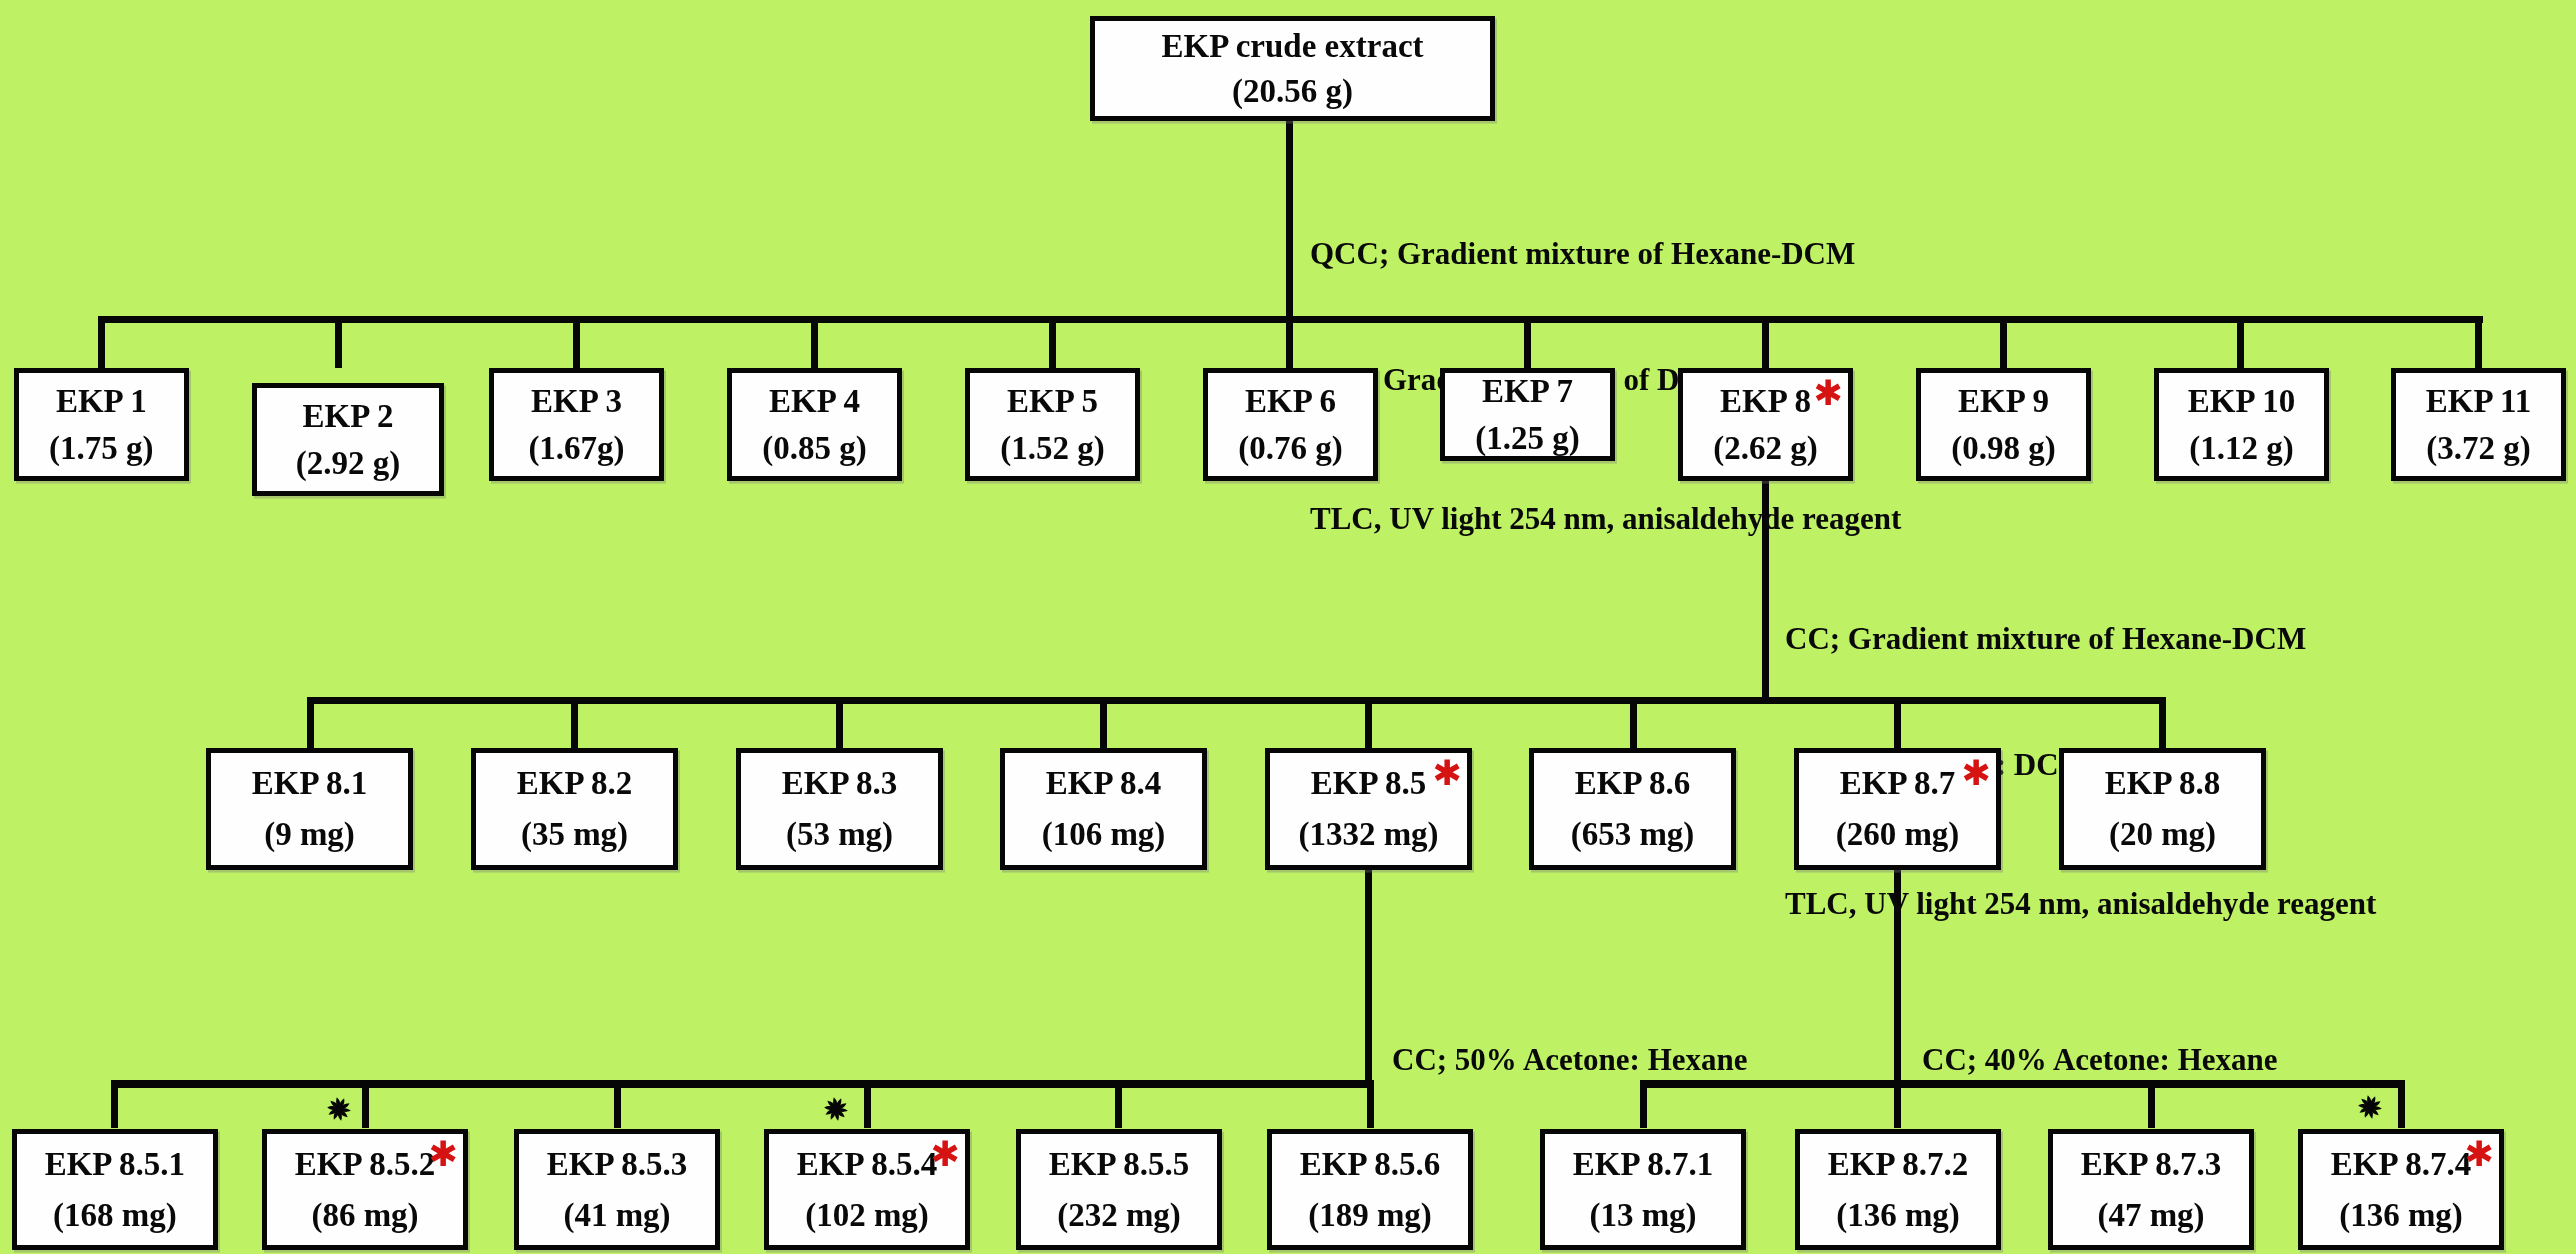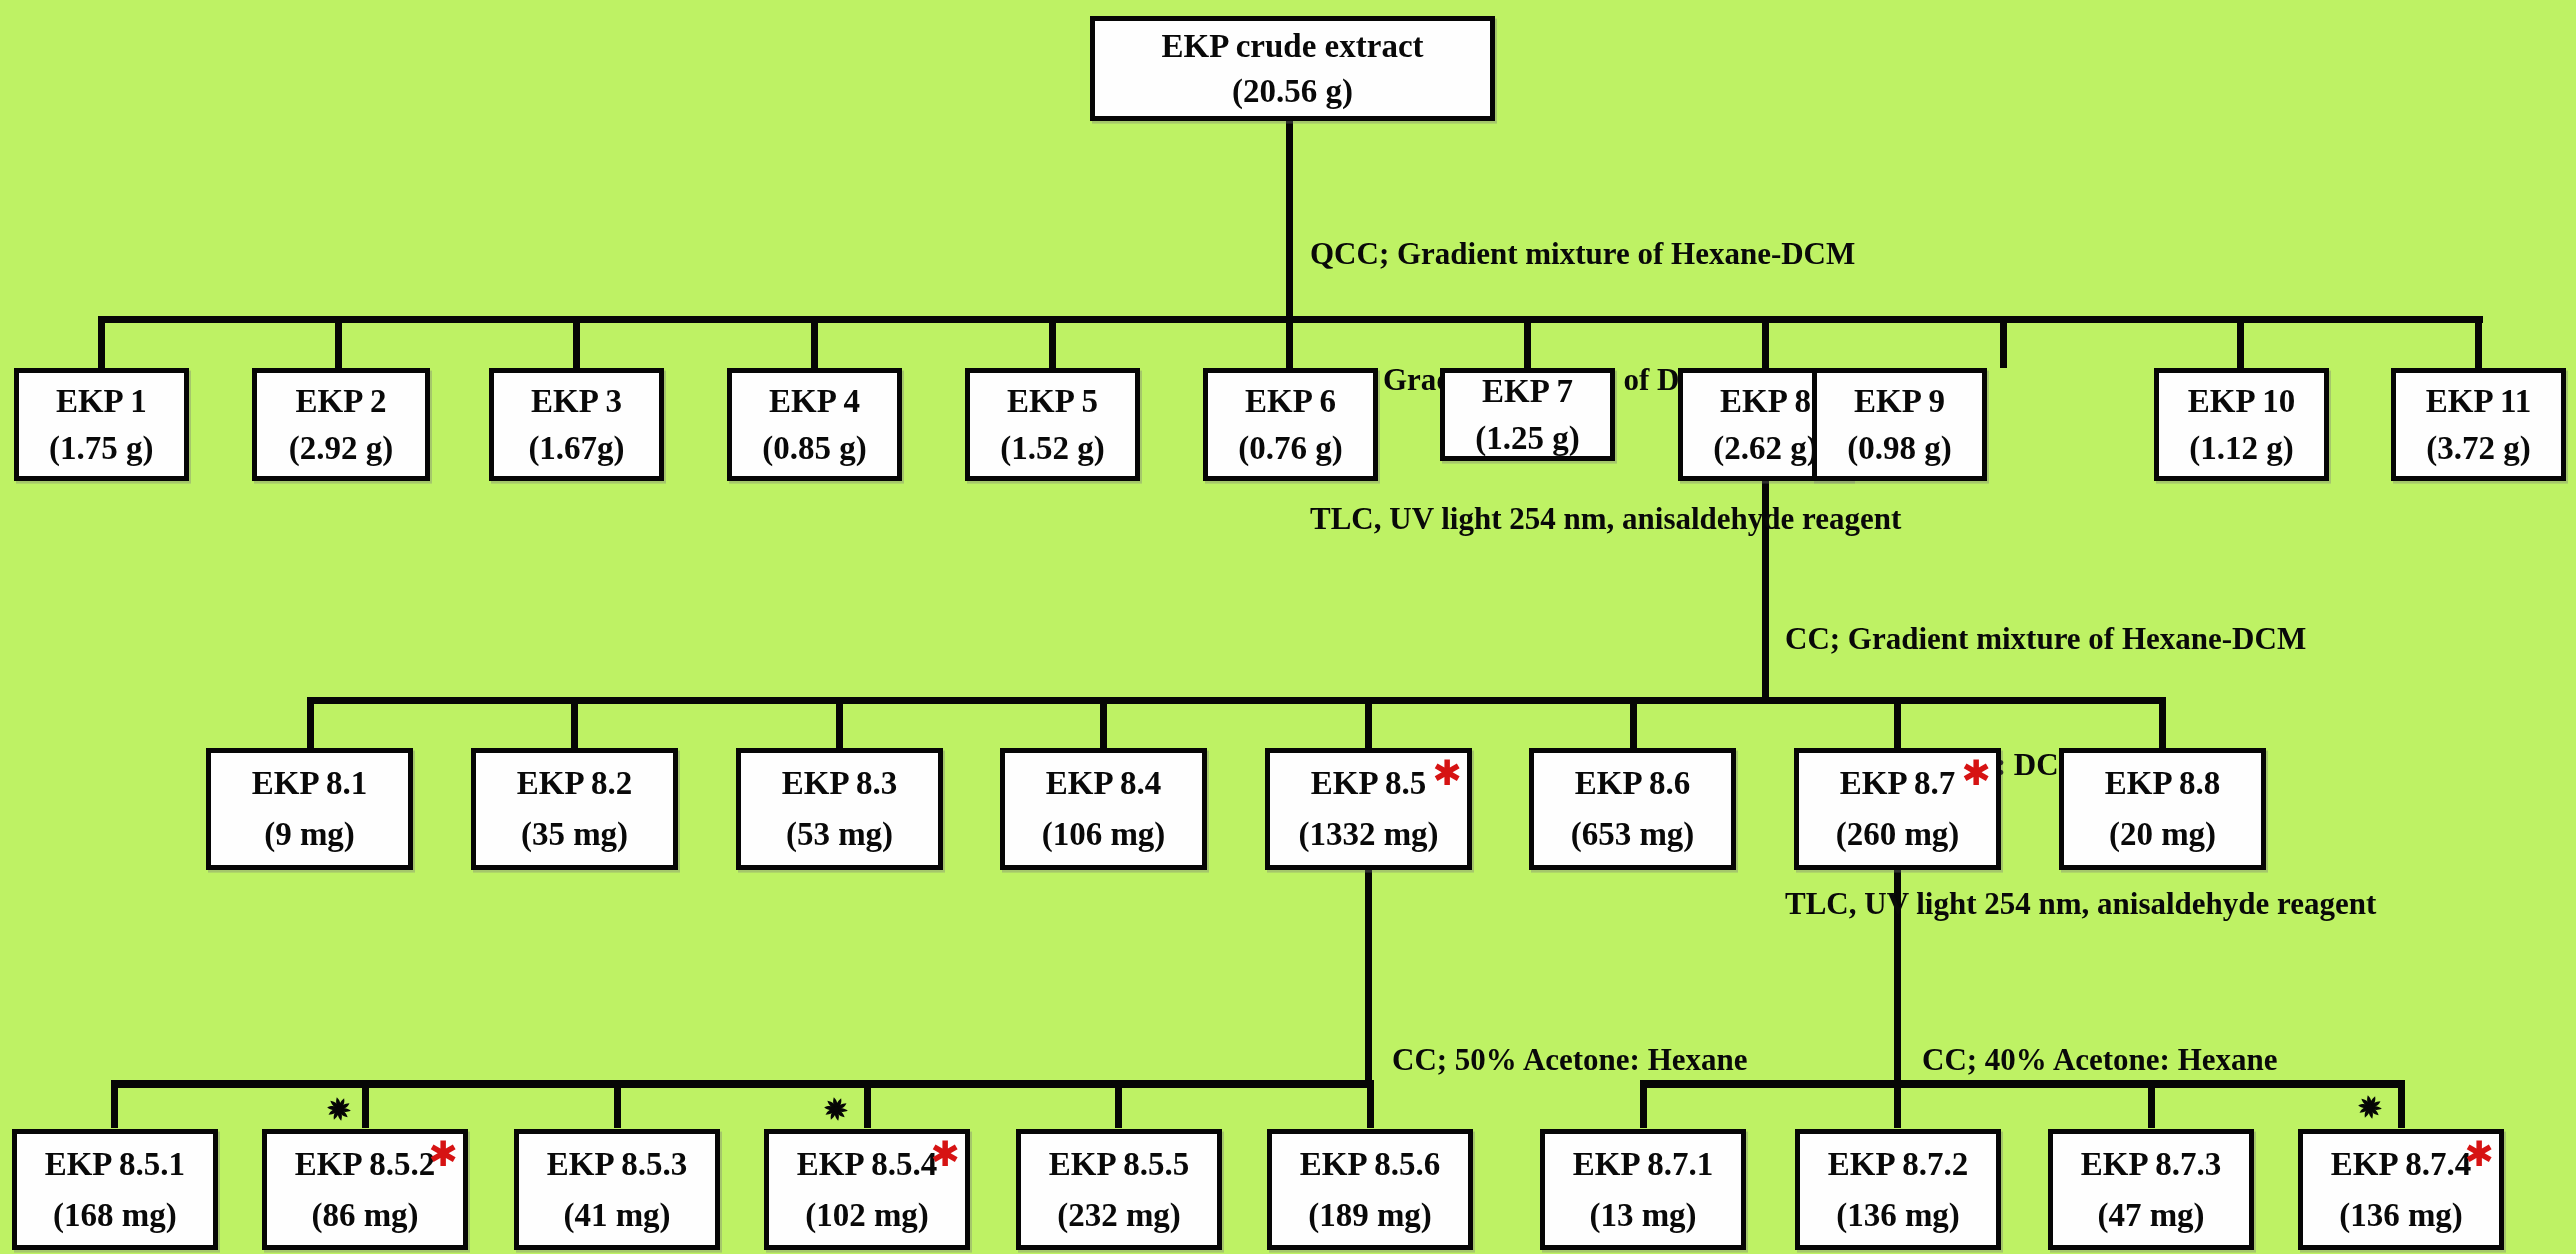--- a/index.html
+++ b/index.html
@@ -149,21 +149,21 @@
   </div>
 
   <div class="annot" style="left:1922px;top:955px">
     <div>CC; 40% Acetone: Hexane</div>
   </div>
 
   <div class="node lv1" style="left:13.8px;top:368px;width:175px;height:113px">
     <div class="nm">EKP 1</div>
     <div class="amt">(1.75 g)</div>
   </div>
-  <div class="node lv1" style="left:252px;top:368px;width:178px;height:113px">
+  <div class="node lv1" style="left:252px;top:383px;width:192px;height:113px">
     <div class="nm">EKP 2</div>
     <div class="amt">(2.92 g)</div>
   </div>
   <div class="node lv1" style="left:489px;top:368px;width:175px;height:113px">
     <div class="nm">EKP 3</div>
     <div class="amt">(1.67g)</div>
   </div>
   <div class="node lv1" style="left:727px;top:368px;width:175px;height:113px">
     <div class="nm">EKP 4</div>
     <div class="amt">(0.85 g)</div>
@@ -178,21 +178,21 @@
   </div>
   <div class="node lv1" style="left:1440px;top:368px;width:175px;height:93px">
     <div class="nm">EKP 7</div>
     <div class="amt">(1.25 g)</div>
   </div>
   <div class="node lv1" style="left:1678px;top:368px;width:175px;height:113px">
     <span class="star">✱</span>
     <div class="nm">EKP 8</div>
     <div class="amt">(2.62 g)</div>
   </div>
-  <div class="node lv1" style="left:1812px;top:368px;width:175px;height:113px">
+  <div class="node lv1" style="left:1916px;top:368px;width:175px;height:113px">
     <div class="nm">EKP 9</div>
     <div class="amt">(0.98 g)</div>
   </div>
   <div class="node lv1" style="left:2154px;top:368px;width:175px;height:113px">
     <div class="nm">EKP 10</div>
     <div class="amt">(1.12 g)</div>
   </div>
   <div class="node lv1" style="left:2391px;top:368px;width:175px;height:113px">
     <div class="nm">EKP 11</div>
     <div class="amt">(3.72 g)</div>

